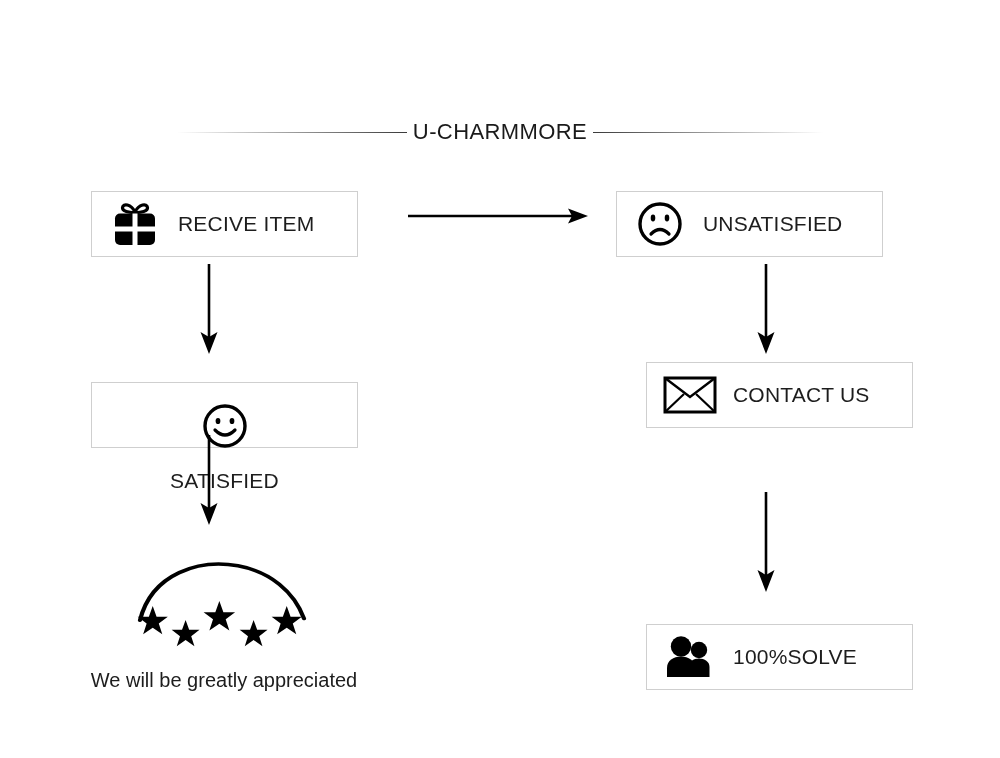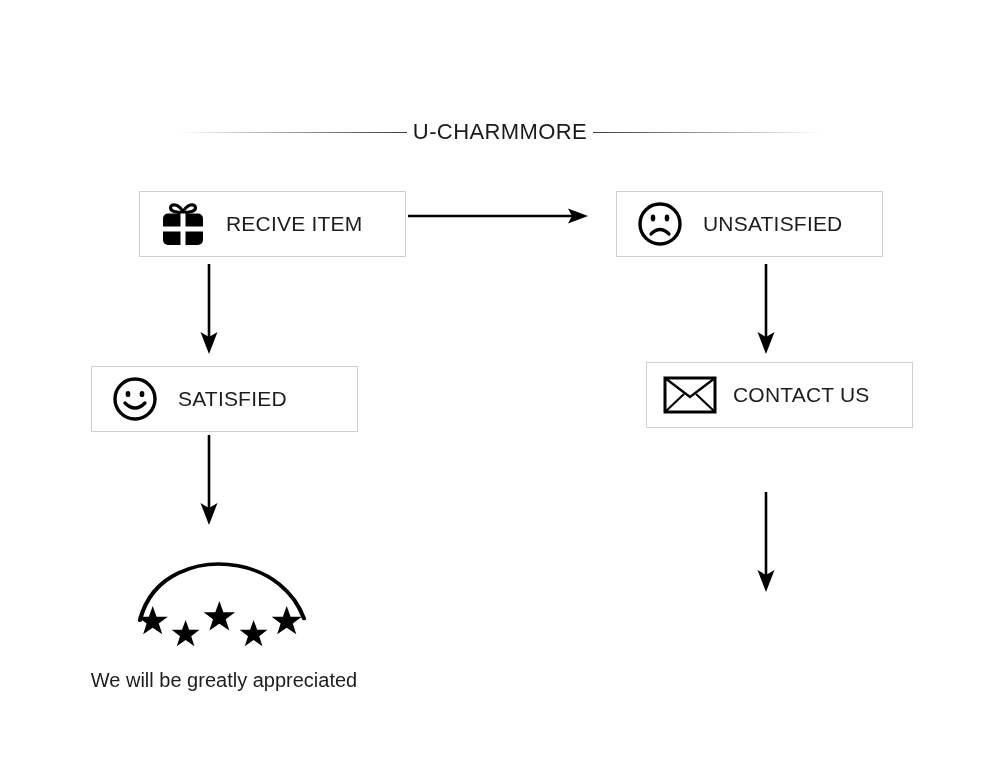--- a/index.html
+++ b/index.html
@@ -70,22 +70,22 @@
     justify-content: center;
     flex: 0 0 86px;
   }
   .box .box-label {
     font-size: 21px;
     color: #1d1d1d;
     letter-spacing: 0.2px;
     white-space: nowrap;
   }
 
-  #box-recive      { left: 91px;  top: 191px; margin-left: 48px; }
-  #box-satisfied   { left: 91px;  top: 366px; }
+  #box-recive      { left: 91px;  top: 191px; }
+  #box-satisfied   { left: 91px;  top: 382px; flex-direction: column; }
   #box-unsatisfied { left: 616px; top: 191px; }
   #box-contact     { left: 646px; top: 362px; }
   #box-solve       { left: 646px; top: 624px; }
 
   
   .arrow { position: absolute; }
   #arrow-horizontal { left: 408px; top: 205px; }
   #arrow-recive-satisfied   { left: 198px; top: 264px; }
   #arrow-satisfied-stars    { left: 198px; top: 435px; }
   #arrow-unsat-contact      { left: 755px; top: 264px; }
@@ -176,20 +176,35 @@
       <svg width="54" height="38" viewBox="0 0 54 38" aria-hidden="true">
         <rect x="2" y="2" width="50" height="34" fill="#fff" stroke="#000" stroke-width="3"></rect>
         <path d="M2 2 L27 21 L52 2" fill="none" stroke="#000" stroke-width="2.4"></path>
         <path d="M2 36 L21 18" fill="none" stroke="#000" stroke-width="2.2"></path>
         <path d="M52 36 L33 18" fill="none" stroke="#000" stroke-width="2.2"></path>
       </svg>
     </div>
     <div class="box-label">CONTACT US</div>
   </div>
 
+  <div class="box" id="box-solve">
+    <div class="box-icon">
+      <svg width="52" height="44" viewBox="0 0 52 44" aria-hidden="true">
+
+        <circle cx="35" cy="15" r="8.2" fill="#000"></circle>
+        <path d="M24.5 42 L24.5 32 C24.5 26.5, 29.5 23.5, 35 23.5
+                 C40.5 23.5, 45.5 26.5, 45.5 32 L45.5 42 Z" fill="#000"></path>
+
+        <circle cx="17" cy="11.5" r="10.2" fill="#000"></circle>
+        <path d="M3 42 L3 33 C3 25.5, 9.5 21.5, 17 21.5
+                 C24.5 21.5, 31 25.5, 31 33 L31 42 Z" fill="#000"></path>
+      </svg>
+    </div>
+    <div class="box-label">100%SOLVE</div>
+  </div>
 
   <div class="arrow" id="arrow-horizontal">
     <svg width="180" height="22" viewBox="0 0 180 22" aria-hidden="true">
       <line x1="0" y1="11" x2="166" y2="11" stroke="#000" stroke-width="2.6"></line>
       <path d="M180 11 L160 3.5 L164 11 L160 18.5 Z" fill="#000"></path>
     </svg>
   </div>
 
   <div class="arrow" id="arrow-recive-satisfied">
     <svg width="22" height="90" viewBox="0 0 22 90" aria-hidden="true">

